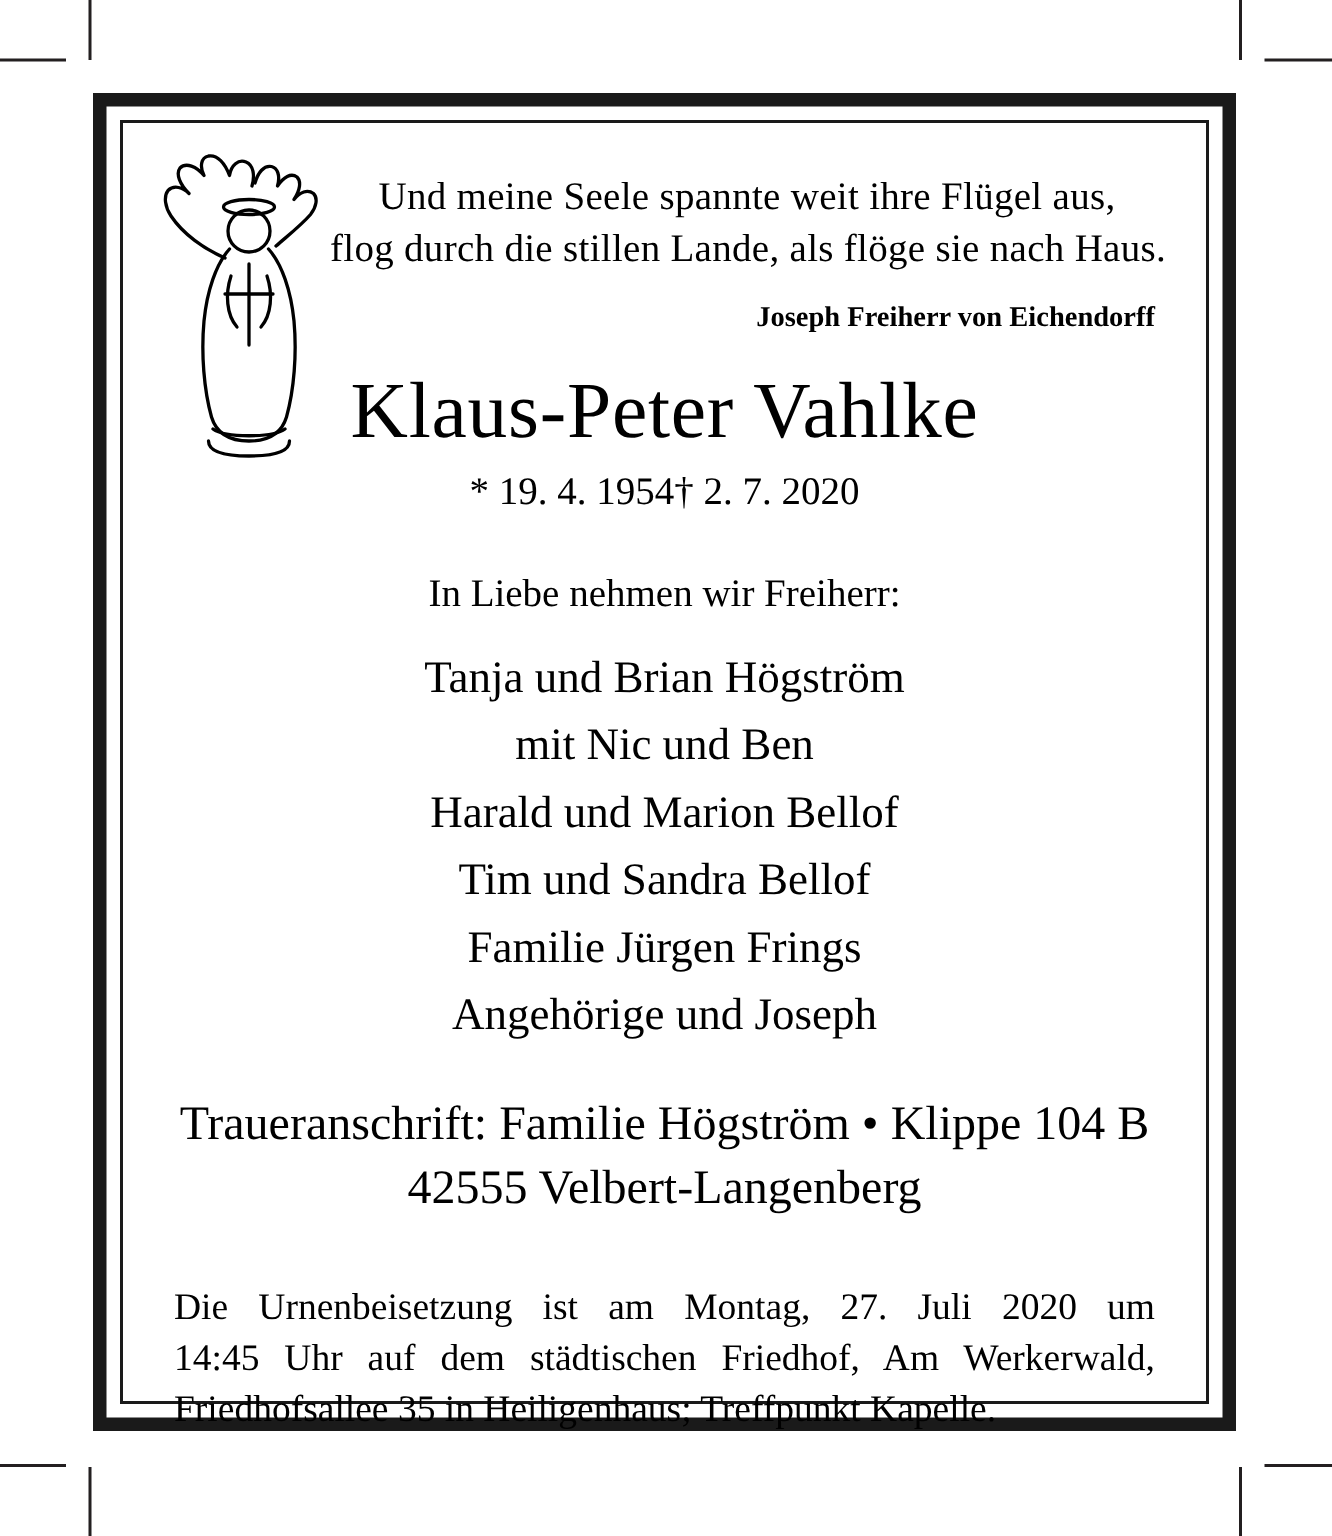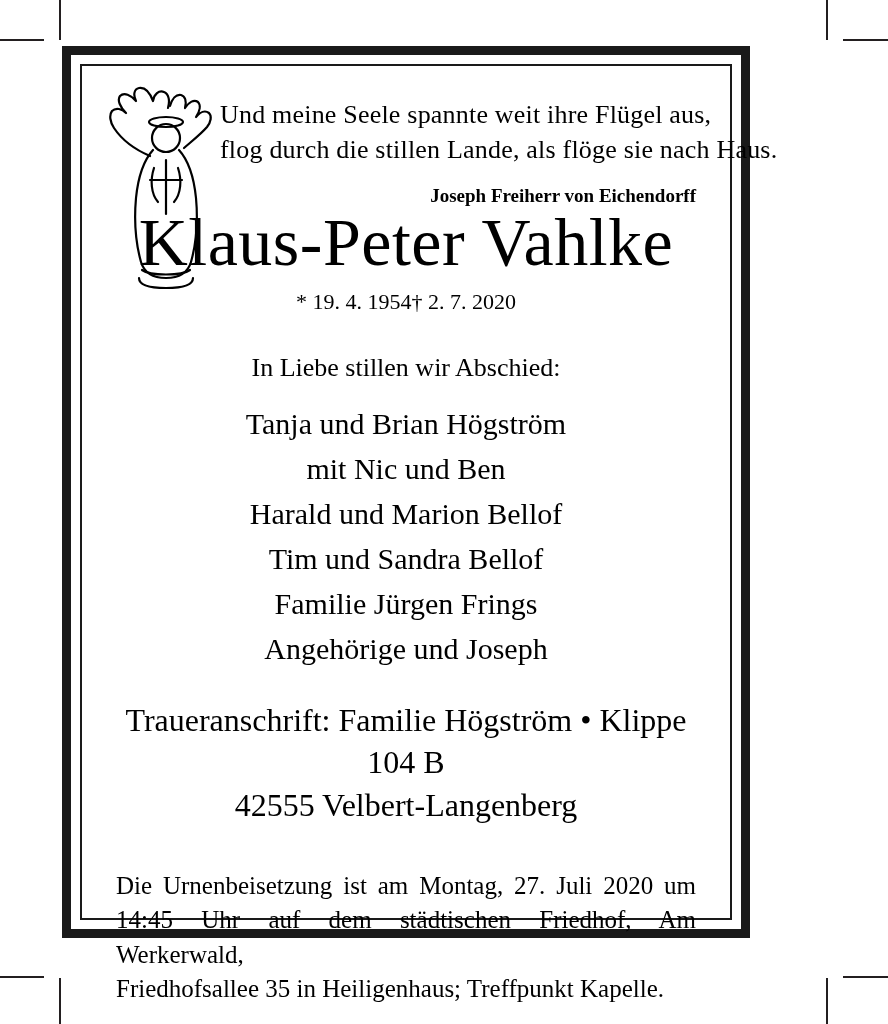--- a/index.html
+++ b/index.html
@@ -26,22 +26,22 @@
   .crop-v-right { left: 826px; top: 0;    width: 2px;  height: 40px; }
   .crop-v-right2{ left: 826px; top: 978px; width: 2px; height: 46px; }
   .crop-h-top-l { left: 0;     top: 39px; width: 44px; height: 2px; }
   .crop-h-top-r { left: 843px; top: 39px; width: 45px; height: 2px; }
   .crop-h-bot-l { left: 0;     top: 976px; width: 44px; height: 2px; }
   .crop-h-bot-r { left: 843px; top: 976px; width: 45px; height: 2px; }
 
   .notice-outer {
     position: absolute;
     left: 62px;
-    top: 46px;
-    width: 688px;
+    top: 62px;
+    width: 762px;
     height: 892px;
     background: #ffffff;
     border: 9px solid #1a1a1a;
     box-sizing: border-box;
   }
   .notice-inner {
     position: absolute;
     left: 9px;
     top: 9px;
     right: 9px;
@@ -79,28 +79,29 @@
   }
   .quote-author {
     font-size: 19px;
     margin-top: 18px;
     padding-right: 6px;
     text-align: right;
     font-weight: bold;
   }
 
   .deceased-name {
-    font-size: 68px;
+    font-size: 53px;
     line-height: 1.05;
+    margin-top: 24px;
     letter-spacing: .5px;
   }
 
   .dates-row {
     margin-top: 10px;
-    font-size: 22px;
+    font-size: 26px;
     display: flex;
     justify-content: center;
   }
   .date-item { white-space: nowrap; }
 
   .farewell-lead {
     margin-top: 38px;
     font-size: 26px;
   }
 
@@ -178,21 +179,21 @@
         <div class="quote-author">Joseph Freiherr von Eichendorff</div>
       </div>
 
       <div class="deceased-name">Klaus-Peter Vahlke</div>
 
       <div class="dates-row">
         <span class="date-item">* 19. 4. 1954</span>
         <span class="date-item">† 2. 7. 2020</span>
       </div>
 
-      <div class="farewell-lead">In Liebe stillen wir Abschied:</div>
+      <div class="farewell-lead">In Liebe nehmen wir Freiherr:</div>
 
       <div class="mourners">
         <div class="mourner-line">Tanja und Brian Högström</div>
         <div class="mourner-line">mit Nic und Ben</div>
         <div class="mourner-line">Harald und Marion Bellof</div>
         <div class="mourner-line">Tim und Sandra Bellof</div>
         <div class="mourner-line">Familie Jürgen Frings</div>
         <div class="mourner-line">Angehörige und Joseph</div>
       </div>
 

